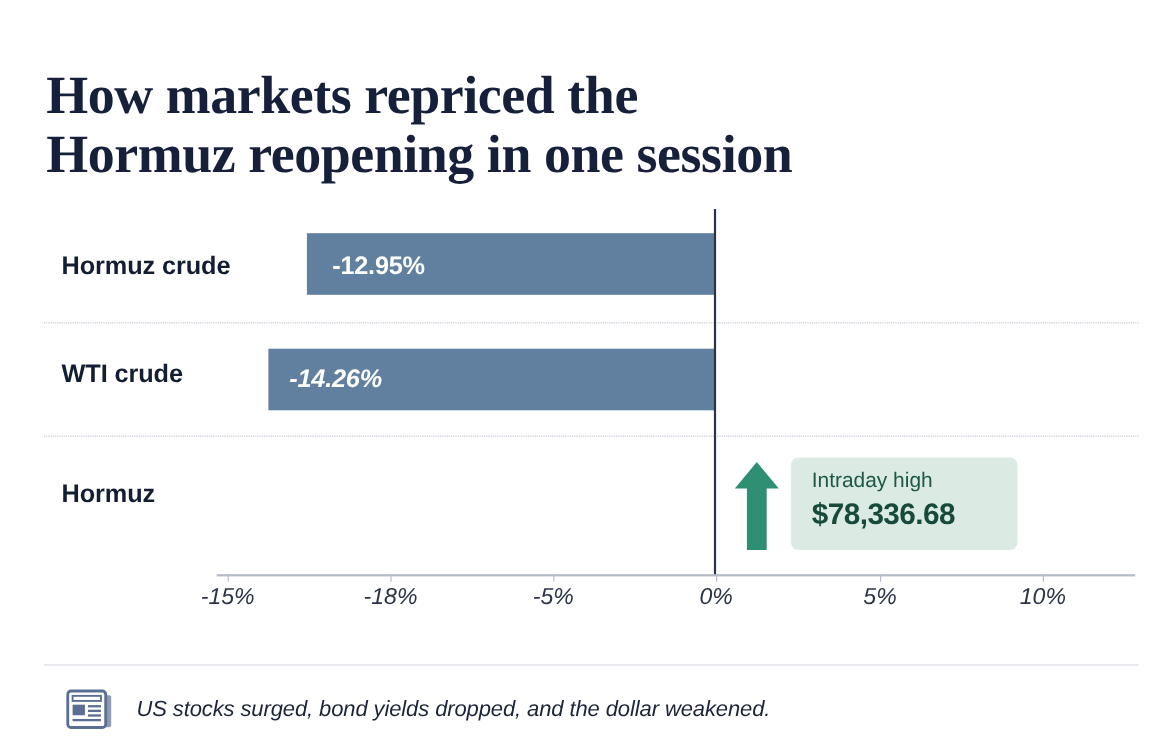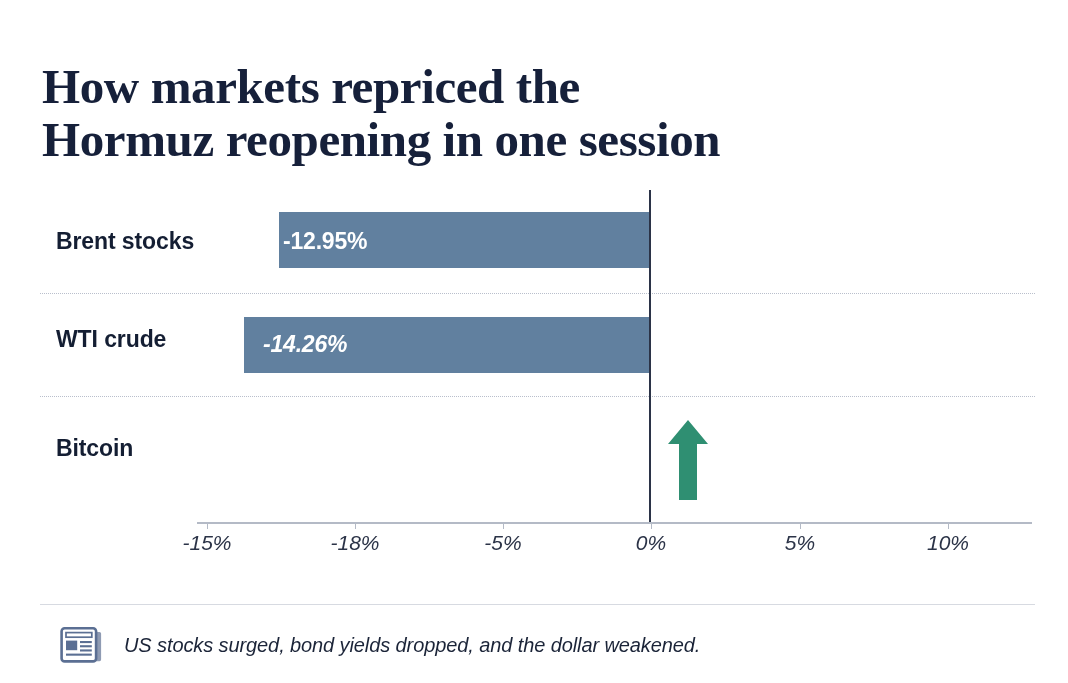--- a/index.html
+++ b/index.html
@@ -70,21 +70,21 @@
   #bar-brent { left: 279px; width: 371px; top: 212px; }
   #bar-wti   { left: 244px; width: 406px; top: 317px; }
 
   .bar-value {
     position: absolute;
     color: #ffffff;
     font-size: 23px;
     font-weight: bold;
     letter-spacing: -0.2px;
   }
-  #value-brent { left: 283px; top: 228px; }
+  #value-brent { left: 302px; top: 228px; }
   #value-wti   { left: 263px; top: 331px; font-style: italic; }
 
   
   #zero-line {
     position: absolute;
     left: 649px;
     top: 190px;
     width: 2.4px;
     height: 333px;
     background: #2b3347;
@@ -180,36 +180,40 @@
 <body>
 
 <div id="chart-title">How markets repriced the
 Hormuz reopening in one session</div>
 
 <div id="plot-area">
 
   <div class="row-separator" id="sep-1"></div>
   <div class="row-separator" id="sep-2"></div>
 
-  <div class="row-label" id="label-brent">Brent stocks</div>
+  <div class="row-label" id="label-brent">Hormuz crude</div>
   <div class="bar" id="bar-brent"></div>
   <div class="bar-value" id="value-brent">-12.95%</div>
 
   <div class="row-label" id="label-wti">WTI crude</div>
   <div class="bar" id="bar-wti"></div>
   <div class="bar-value" id="value-wti">-14.26%</div>
 
-  <div class="row-label" id="label-bitcoin">Bitcoin</div>
+  <div class="row-label" id="label-bitcoin">Hormuz</div>
 
   <div id="zero-line"></div>
 
   <svg id="bitcoin-arrow" viewBox="0 0 44 84">
     <polygon points="22,2 42,26 31,26 31,82 13,82 13,26 2,26" fill="#2f8f72"></polygon>
   </svg>
 
+  <div id="intraday-callout">
+    <div id="callout-label">Intraday high</div>
+    <div id="callout-value">$78,336.68</div>
+  </div>
 
   <div id="axis-line"></div>
 
   <div class="axis-tick" style="left:207px"></div>
   <div class="axis-tick-label" style="left:207px">-15%</div>
 
   <div class="axis-tick" style="left:355px"></div>
   <div class="axis-tick-label" style="left:355px">-18%</div>
 
   <div class="axis-tick" style="left:503px"></div>

